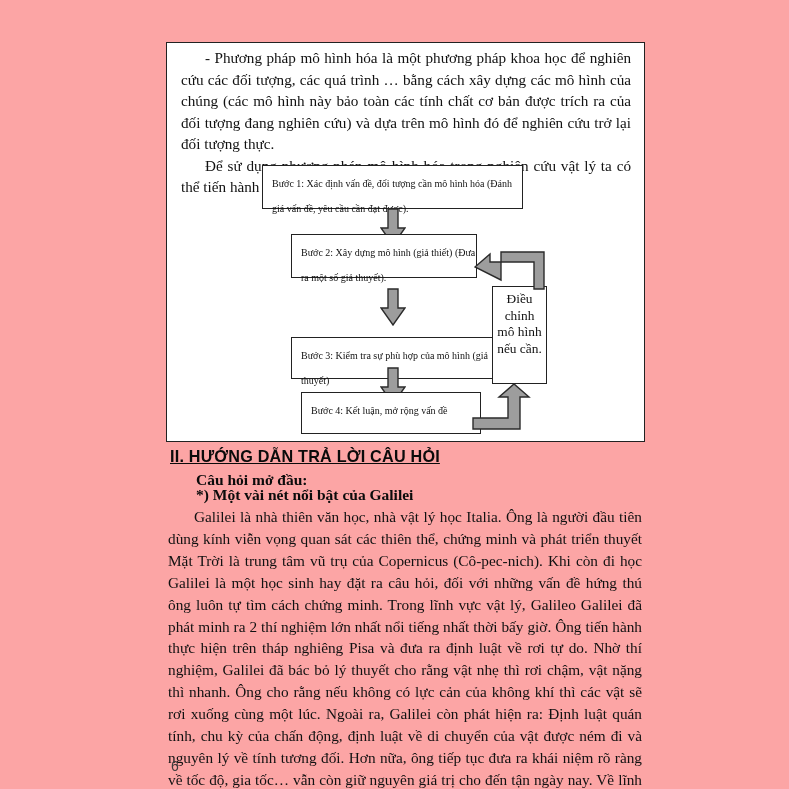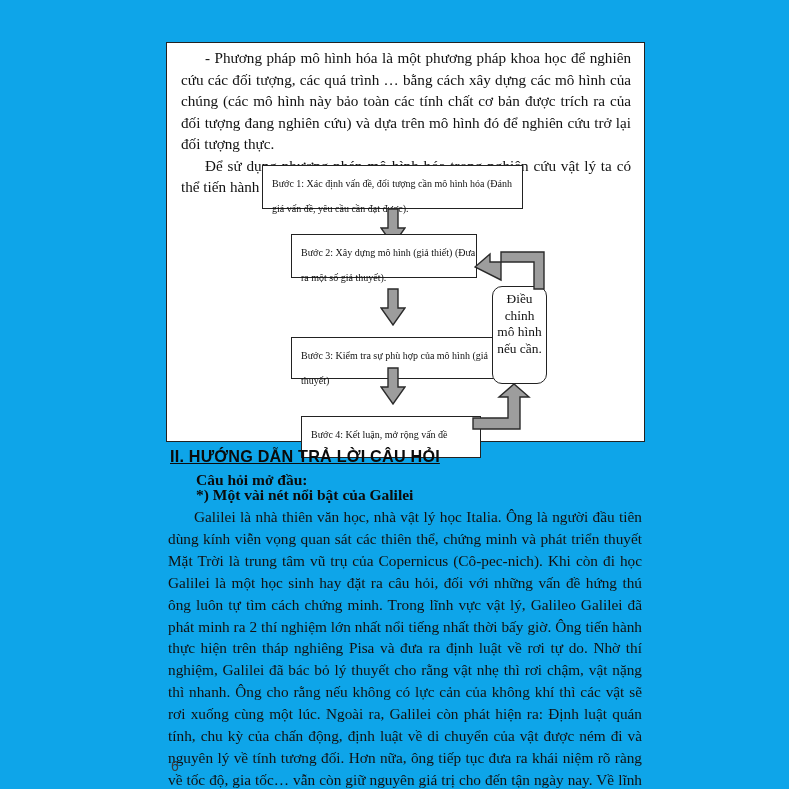--- a/index.html
+++ b/index.html
@@ -14,21 +14,21 @@
     color: #111111;
     position: relative;
     overflow: hidden;
   }
 
   .page {
     position: absolute;
     left: 0; top: 0;
     width: 789px;
     height: 789px;
-    background: #0ea5e9;
+    background: #fca5a5;
   }
 
   
   .framed-block {
     position: absolute;
     left: 166px;
     top: 42px;
     width: 479px;
     height: 400px;
     border: 1px solid #222222;
@@ -68,28 +68,27 @@
     line-height: 25px;
     padding: 5px 0 4px 9px;
     color: #111111;
   }
 
   .fbox.vertical {
     text-align: center;
     font-size: 13.4px;
     line-height: 16.6px;
     padding: 4px 2px;
-    border-radius: 10px;
   }
 
   
   #box-1 { left: 95px;  top: 122px; width: 261px; height: 44px; }
   #box-2 { left: 124px; top: 191px; width: 186px; height: 44px; }
   #box-3 { left: 124px; top: 282px; width: 208px; height: 42px; margin-top: 12px; }
-  #box-4 { left: 134px; top: 349px; width: 180px; height: 42px; margin-top: 24px; }
+  #box-4 { left: 134px; top: 349px; width: 180px; height: 42px; }
   #box-adjust { left: 325px; top: 243px; width: 55px; height: 98px; }
 
   
   .arrow-down {
     position: absolute;
     width: 26px;
     height: 38px;
   }
   .arrow-down svg, .arrow-poly svg { display:block; }
 

